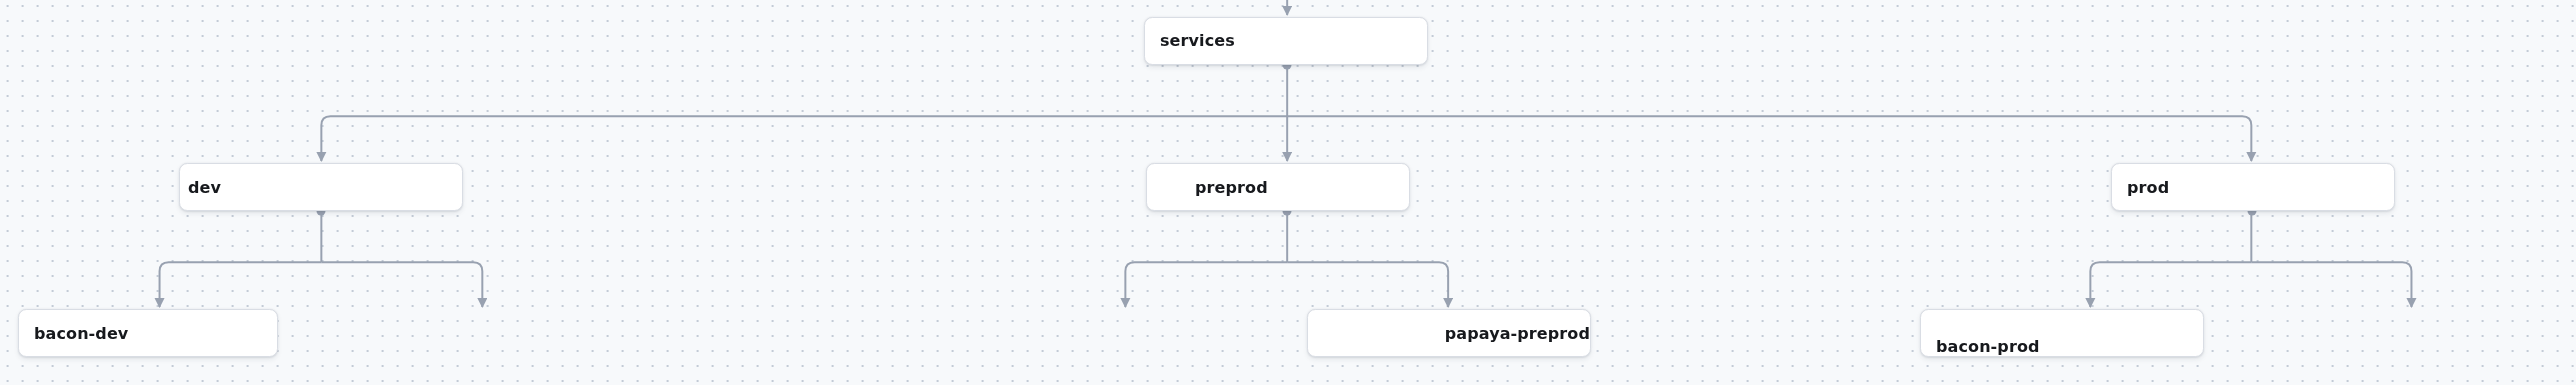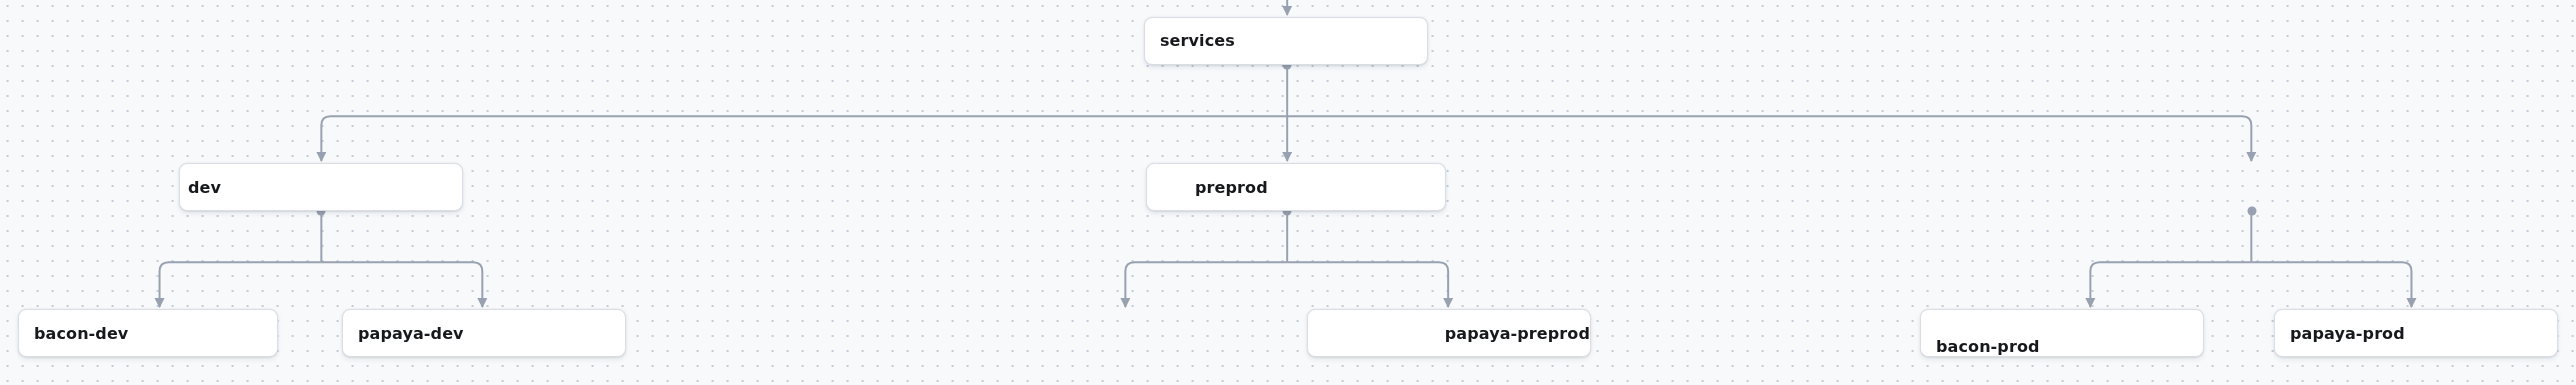--- a/index.html
+++ b/index.html
@@ -101,40 +101,37 @@
   <div class="port-dot" style="left:2252px; top:211px;"></div>
 
   <div class="node" style="left:1144px; top:16.6px; width:284px; height:48px;">
     <span class="label">services</span>
   </div>
 
   <div class="node" style="left:179px; top:163px; width:284px; height:48px;padding-left:8px;">
     <span class="label">dev</span>
   </div>
 
-  <div class="node" style="left:1146px; top:163px; width:300px; height:48px;padding-left:48px;">
+  <div class="node" style="left:1146px; top:163px; width:264px; height:48px;padding-left:48px;">
     <span class="label">preprod</span>
   </div>
 
+  <div class="node" style="left:2111px; top:163px; width:284px; height:48px;">
+    <span class="label">prod</span>
+  </div>
 
   <div class="node" style="left:18px; top:309px; width:260px; height:48px;">
     <span class="label">bacon-dev</span>
   </div>
 
-  <div class="node" style="left:342px; top:309px; width:284px; height:48px;">
-    <span class="label">papaya-dev</span>
-  </div>
 
 
   <div class="node" style="left:1307px; top:309px; width:284px; height:48px;justify-content:flex-end;">
     <span class="label">papaya-preprod</span>
   </div>
 
   <div class="node" style="left:1920px; top:309px; width:284px; height:48px;align-items:flex-end;">
     <span class="label">bacon-prod</span>
   </div>
 
-  <div class="node" style="left:2274px; top:309px; width:284px; height:48px;">
-    <span class="label">papaya-prod</span>
-  </div>
 
 </div>
 
 
 </body></html>

